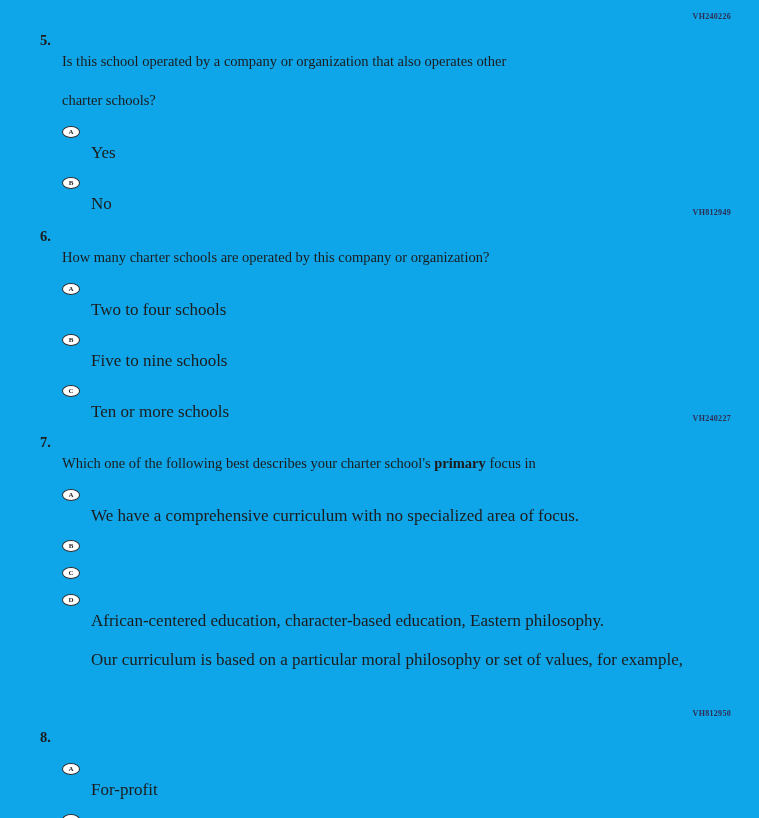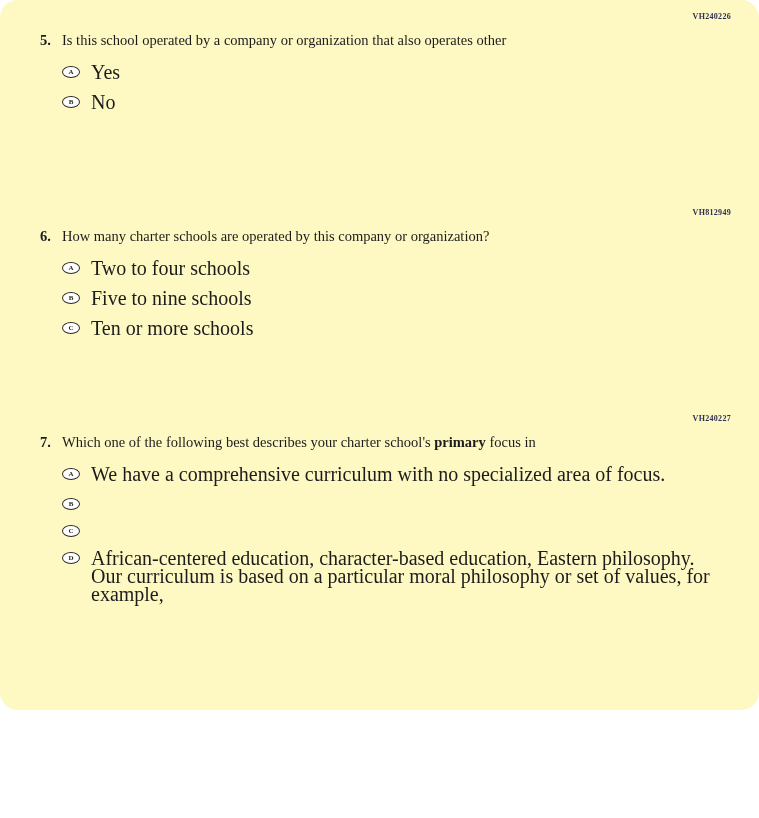--- a/index.html
+++ b/index.html
@@ -1,62 +1,62 @@
 <!DOCTYPE html>
 <html><head>
 <meta charset="utf-8">
 <style>
   html,body{margin:0;padding:0;background:#ffffff;}
   .page{
     position:relative;
-    width:759px;height:710px;
-    background:#fef9c3;
+    width:759px;height:818px;
+    background:#0ea5e9;
     font-family:"Liberation Serif", serif;
     color:#1c1c1c;
     overflow:hidden;
-    border-radius:18px;
   }
   .qblock{position:absolute;left:0;width:100%;}
   .qb5{top:10px;}
   .qb6{top:206px;}
   .qb7{top:412px;}
   .qb8{top:707px;}
   .code{
     position:absolute;top:2px;right:28px;
     font-size:8px;font-weight:600;letter-spacing:.3px;
     color:#2e2e55;
   }
   .qrow{display:flex;padding:21px 30px 0 40px;}
   .qnum{flex:none;width:22px;font-weight:700;font-size:14.5px;line-height:18px;}
   .qtext{font-size:14.5px;line-height:18px;}
-  .ln{display:block;}
+  .ln{display:block;margin-top:21px;}
   .bold{font-weight:700;}
   .opts{padding-left:62px;}
   .opt{display:flex;align-items:flex-start;margin-top:12px;}
   .opt.first{margin-top:14px;}
   .bubble{
     flex:none;width:16px;height:10px;
     border:1px solid #2a2a2a;border-radius:50%;
     display:flex;align-items:center;justify-content:center;
     margin-top:3px;background:#fff;cursor:pointer;
   }
   .blett{font-size:7px;line-height:1;font-weight:600;color:#2a2a2a;}
-  .olabel{margin-left:11px;font-size:20px;line-height:18px;}
+  .olabel{margin-left:11px;font-size:17px;line-height:18px;}
 </style>
 </head>
 <body>
 
 <div class="page">
 
   <section class="qblock qb5">
     <span class="code">VH240226</span>
     <div class="qrow">
       <span class="qnum">5.</span>
       <span class="qtext">
         <span class="ln">Is this school operated by a company or organization that also operates other</span>
+        <span class="ln">charter schools?</span>
       </span>
     </div>
     <div class="opts">
       <div class="opt first">
         <span class="bubble">
             <span class="blett">A</span>
           </span>
         <span class="olabel">
             <span class="ln">Yes</span>
           </span>

